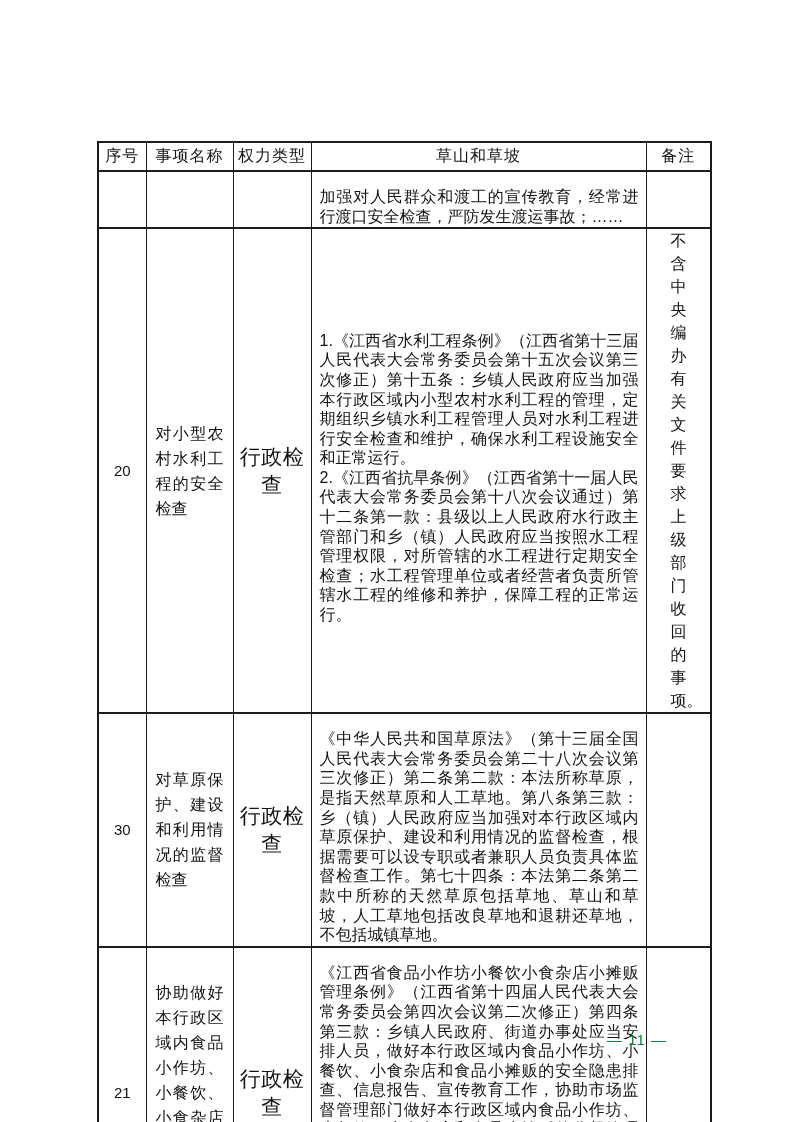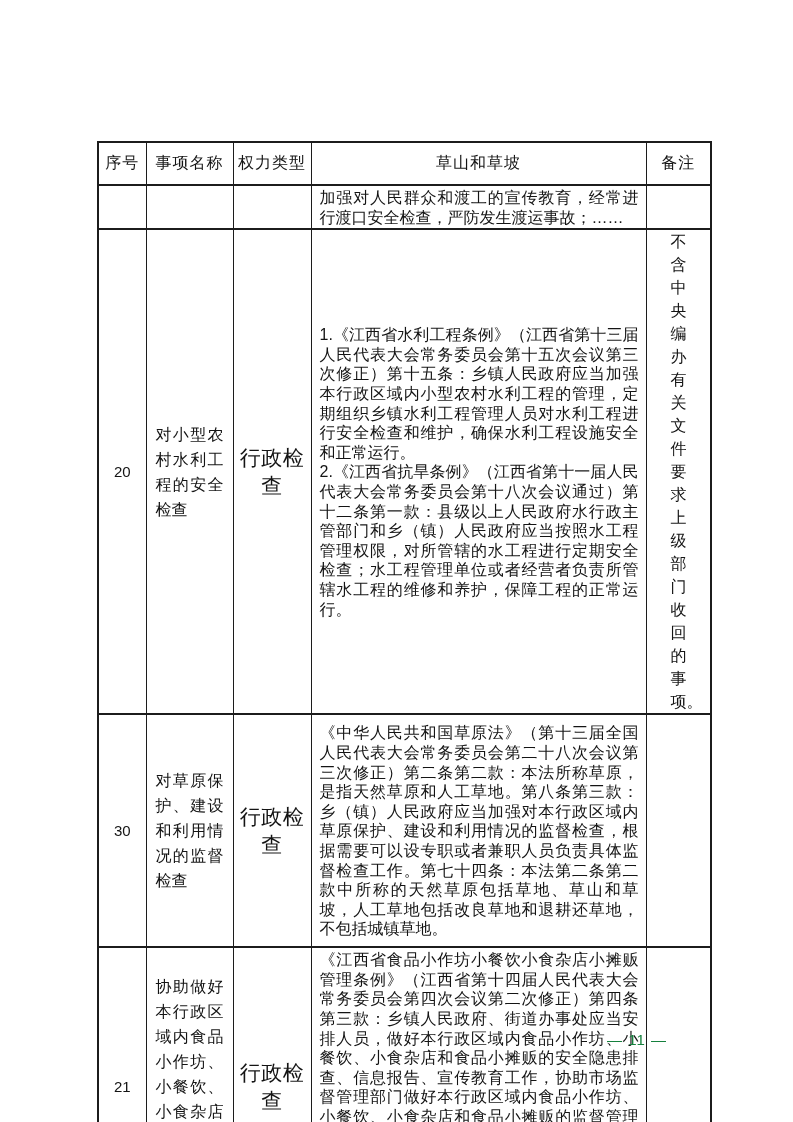--- a/index.html
+++ b/index.html
@@ -26,21 +26,21 @@
   .doc-table th, .doc-table td {
     border: 1px solid #1c1c1c;
     border-top-width: 2px;
     border-bottom-width: 2px;
     font-weight: normal;
     vertical-align: middle;
     overflow: hidden;
   }
   .doc-table { border: 2px solid #1c1c1c; }
   .doc-table th {
-    height: 43px;
+    height: 29px;
     font-size: 16px;
     text-align: center;
     letter-spacing: 1px;
   }
   tr.row-cont { height: 40px; }
   tr.row-19 { height: 283px; }
   tr.row-20 { height: 233px; }
   tr.row-21 { height: 263px; }
   td.cell-seq {
     text-align: center;
@@ -53,21 +53,21 @@
     text-align: justify;
   }
   td.cell-type {
     font-size: 21px;
     text-align: center;
     letter-spacing: 0.5px;
   }
   td.cell-basis {
     font-size: 16px;
     line-height: 19.6px;
-    padding: 2px 7px 1px 8px;
+    padding: 15px 7px 1px 8px;
     text-align: justify;
     white-space: pre-line;
   }
   td.cell-note {
     font-size: 16px;
     line-height: 23px;
     padding: 0 24px;
     text-align: justify;
   }
   .page-number {

